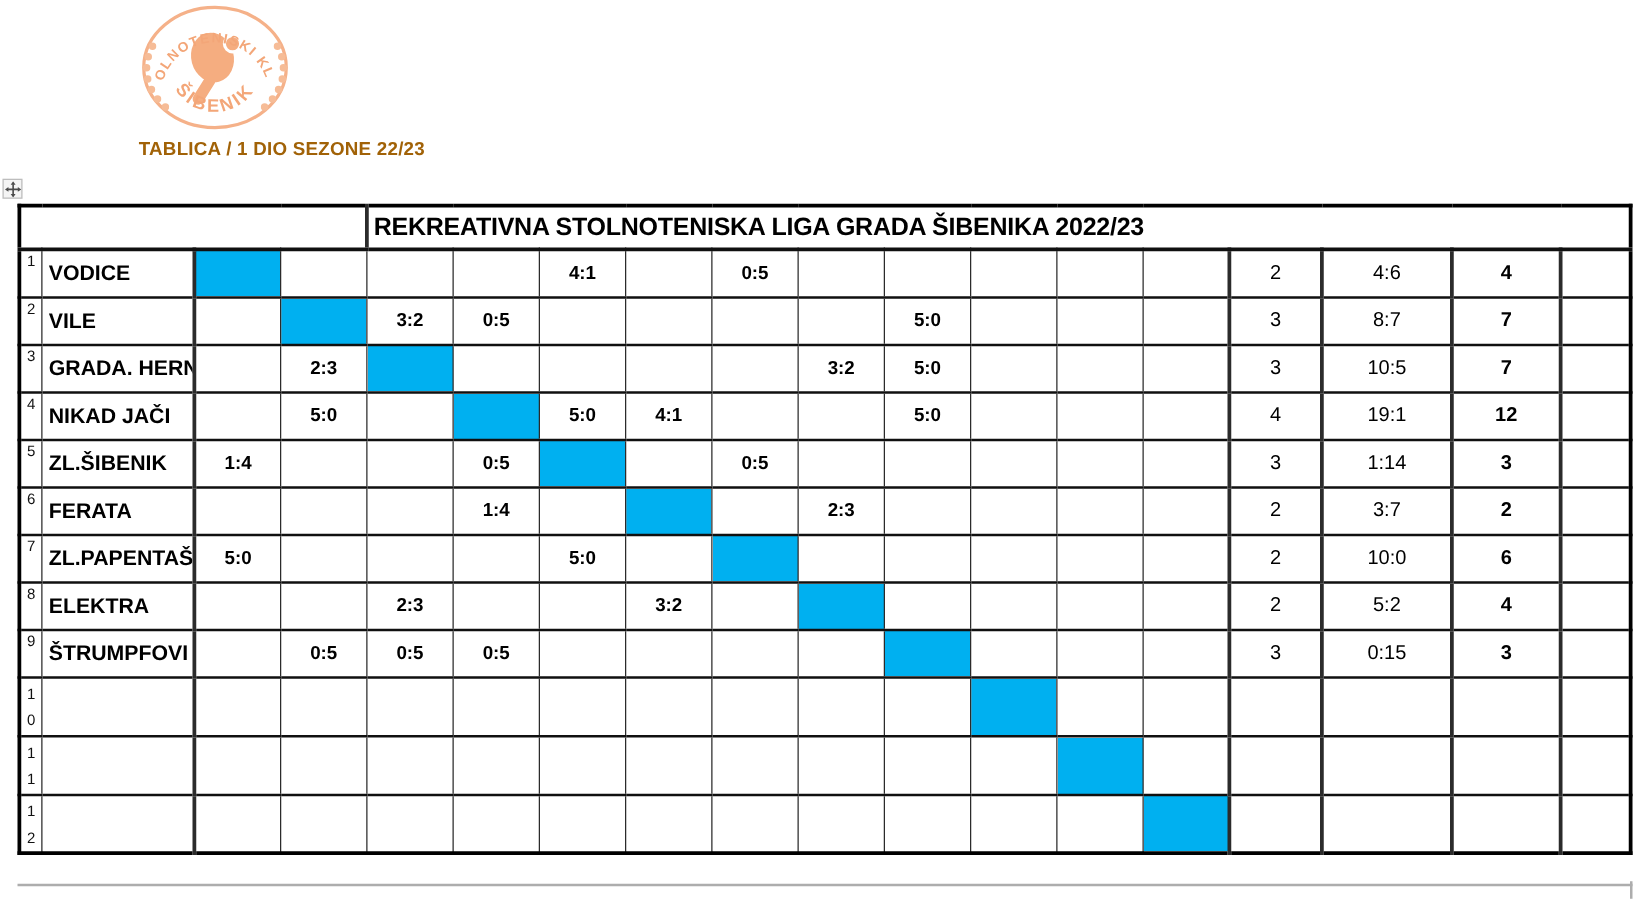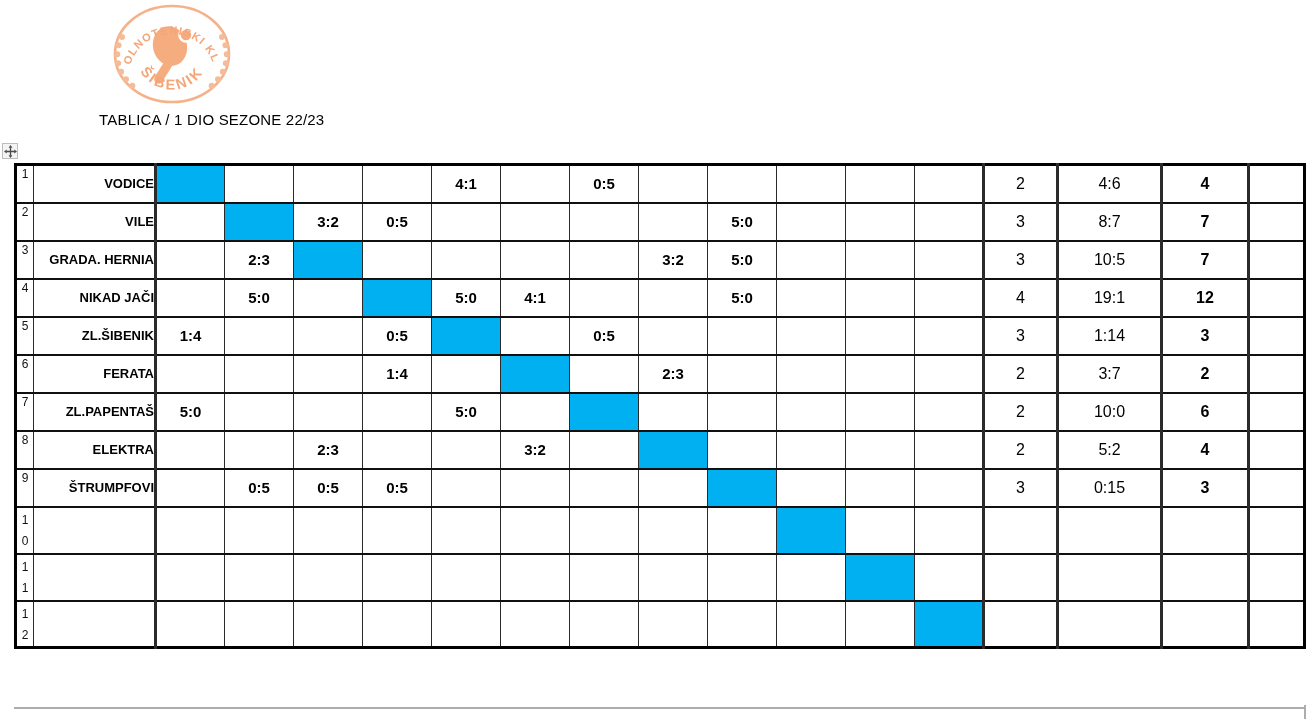--- a/index.html
+++ b/index.html
@@ -4,22 +4,22 @@
 <style>
   html,body{margin:0;padding:0;}
   body{
     width:1313px;height:720px;position:relative;background:#ffffff;
     font-family:"Liberation Sans", sans-serif;overflow:hidden;color:#000;
   }
   
   .logo{position:absolute;left:110px;top:3px;width:124px;height:104px;}
   
   .subtitle{
-    position:absolute;left:99px;top:111px;font-size:15px;font-weight:normal;
-    color:#000000;letter-spacing:0.2px;white-space:nowrap;
+    position:absolute;left:111px;top:111px;font-size:15px;font-weight:bold;
+    color:#a16207;letter-spacing:0.2px;white-space:nowrap;
   }
   
   .move-handle{
     position:absolute;left:2px;top:143px;width:16px;height:16px;
     background:#f4f4f4;border:1px solid #bdbdbd;box-sizing:border-box;
     display:flex;align-items:center;justify-content:center;
   }
   
   .table-wrap{position:absolute;left:14px;top:163px;}
   table{
@@ -39,21 +39,21 @@
     font-size:20px;font-weight:bold;text-align:left;padding-left:4px;
     letter-spacing:-0.2px;
   }
   td.hdr{font-size:14px;text-align:center;color:#1a1a1a;}
   td.hdr-ekipa{font-size:13px;font-weight:bold;text-align:center;}
   td.num{
     font-size:12px;text-align:center;vertical-align:top;line-height:14px;
     padding-top:1px;color:#111;
   }
   td.num.wrap{line-height:21px;padding-top:2px;}
-  td.team{font-size:13px;font-weight:bold;text-align:right;padding-left:5px;}
+  td.team{font-size:17px;font-weight:bold;text-align:left;padding-left:5px;}
   td.match{font-size:15px;font-weight:bold;text-align:center;}
   td.diag{background:#00b0f0;}
   td.kolo,td.setraz{font-size:16px;text-align:center;font-weight:normal;}
   td.bod{font-size:16px;text-align:center;font-weight:bold;}
   
   .sel-bottom{position:absolute;left:14px;top:707px;width:1292px;height:2px;background:#adadad;}
   .sel-corner-v{position:absolute;left:1304px;top:705px;width:2px;height:14px;background:#adadad;}
 </style>
 </head>
 <body>
@@ -110,20 +110,24 @@
       <col style="width:69px">
         <col style="width:69px">
         <col style="width:69px">
         <col style="width:69px">
       <col style="width:74px">
         <col style="width:104px">
         <col style="width:87px">
         <col style="width:56px">
     </colgroup>
     <tbody id="tbody">
+        <tr class="title-row" style="height: 35px;">
+          <td colspan="4"></td>
+          <td class="title-cell tl" colspan="14">REKREATIVNA STOLNOTENISKA LIGA GRADA ŠIBENIKA 2022/23</td>
+        </tr>
         <tr style="height: 38px;">
           <td class="num">1</td>
           <td class="team">VODICE</td>
           <td class="match tl diag"></td>
           <td class="match"></td>
           <td class="match"></td>
           <td class="match"></td>
           <td class="match">4:1</td>
           <td class="match"></td>
           <td class="match">0:5</td>

